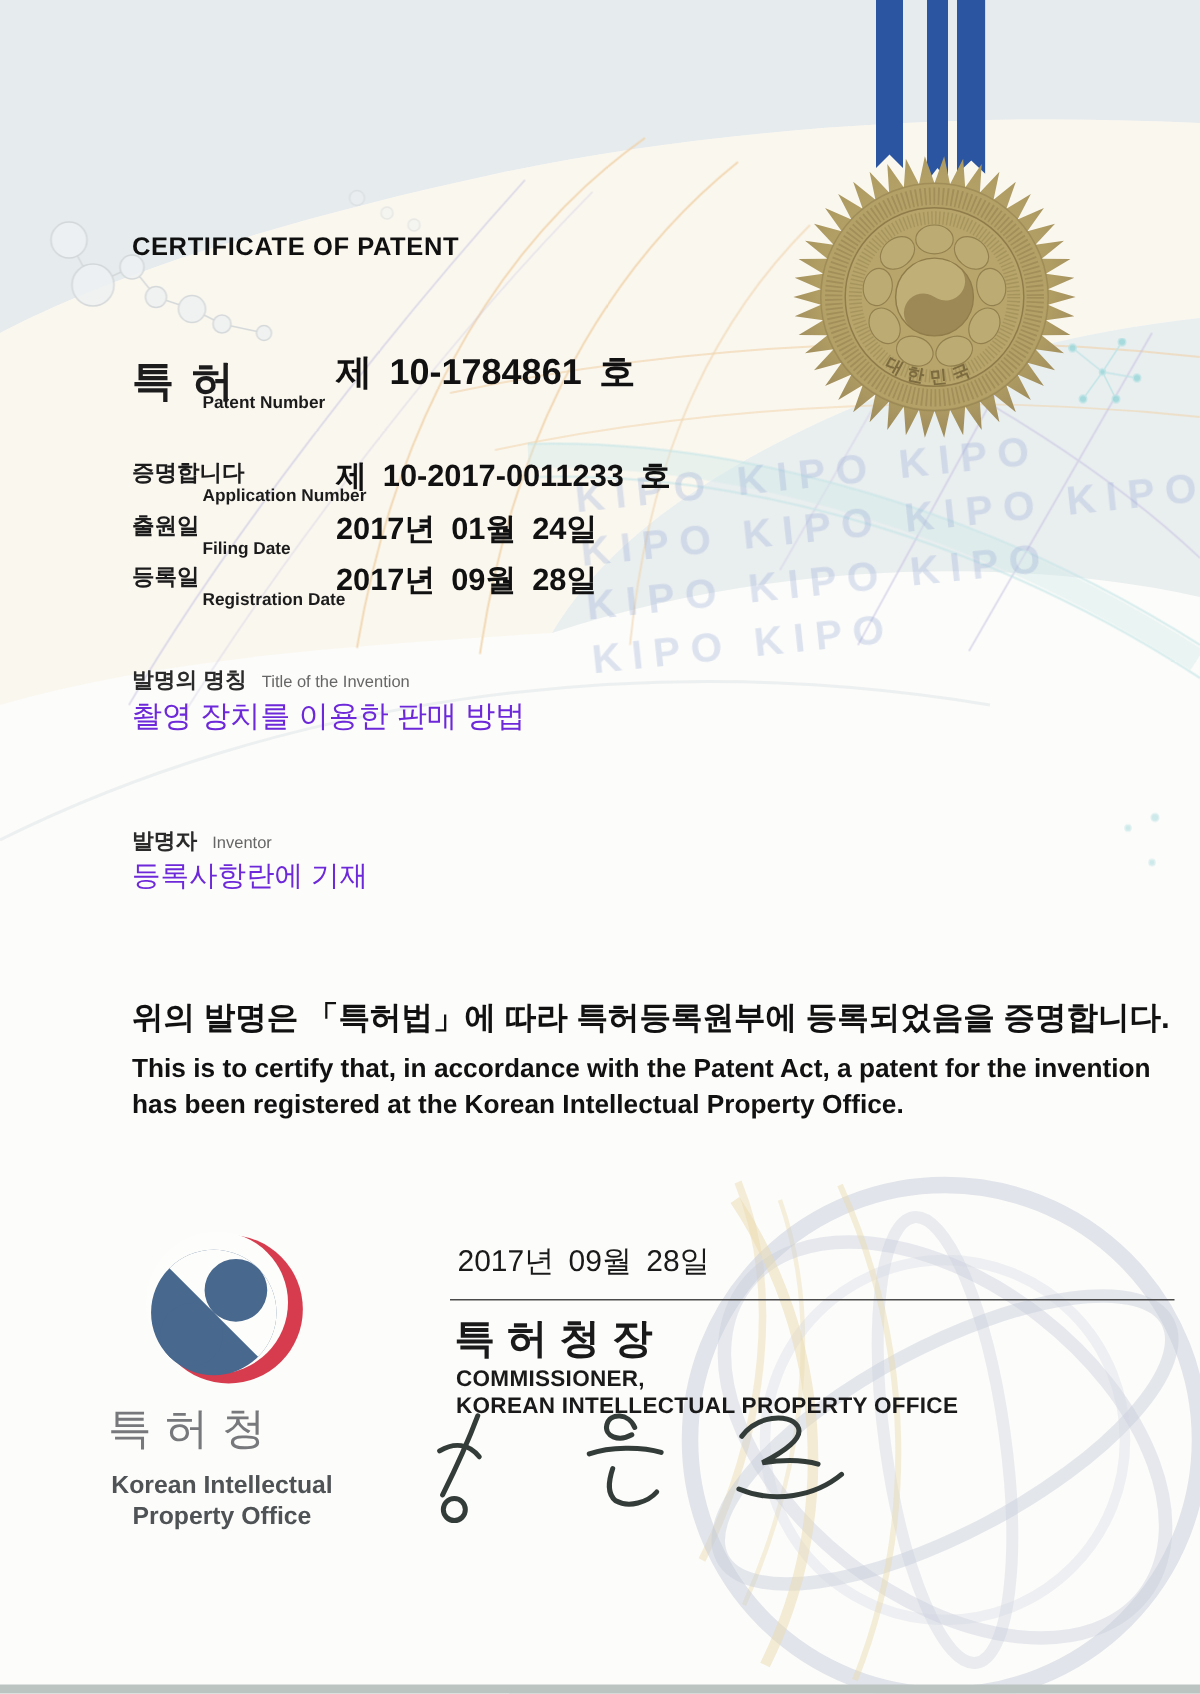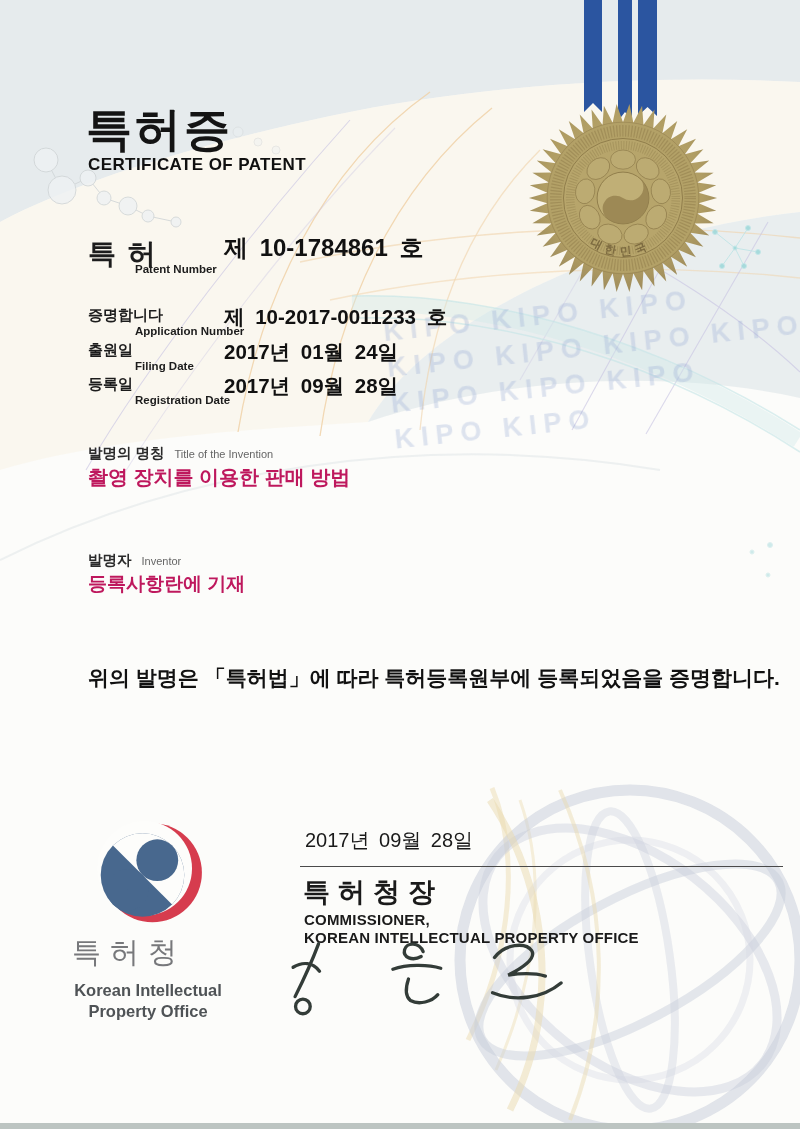--- a/index.html
+++ b/index.html
@@ -22,21 +22,21 @@
 
   
   .lbl-big{font-size:28px;font-weight:800;color:#1c1c1c;letter-spacing:2px;}
   .lbl-ko{font-size:15px;font-weight:800;color:#1c1c1c;}
   .lbl-en{font-size:11.5px;font-weight:700;color:#1c1c1c;padding-left:47px;}
   .val{font-weight:800;color:#111;word-spacing:5px;}
   .v24{font-size:24px;} .v20{font-size:20.5px;}
 
   .ann{font-size:11px;font-weight:400;color:#666;margin-left:10px;}
   .sec-lbl{font-size:14.5px;font-weight:700;color:#2a2a2a;margin-top:29px;}
-  .sec-val{font-size:20px;font-weight:700;color:#be185d;}
+  .sec-val{font-size:20px;font-weight:400;color:#6d28d9;}
 
   .stmt-ko{left:88px;top:664px;width:700px;font-size:21px;font-weight:800;color:#111;}
   .stmt-en{left:88px;top:700px;width:700px;font-size:17.5px;font-weight:700;line-height:1.38;color:#111;}
 
   .issue-date{left:305px;top:827px;font-size:20px;font-weight:500;word-spacing:4px;}
   .sig-rule{left:300px;top:866px;width:483px;height:1px;background:#4a4a4a;}
   .comm-ko{left:303px;top:874px;font-size:27px;font-weight:800;letter-spacing:8px;}
   .comm-en{left:304px;top:911px;font-size:15px;font-weight:700;line-height:1.22;letter-spacing:.2px;}
   .sig-svg{left:280px;top:936px;}
 
@@ -178,21 +178,20 @@
     <circle cx="100" cy="100" r="27" fill="#c0af76" stroke="#8f7c4a" stroke-width="1"></circle>
     <path d="M100,73 a27,27 0 1 1 0,54 a13.5,13.5 0 1 1 0,-27 a13.5,13.5 0 1 0 0,-27 Z" fill="#93804e" opacity="0.8" transform="rotate(35 100 100)"></path>
     <path id="seal-text-arc" d="M55,138 A58,58 0 0 0 145,138" fill="none"></path>
     <text font-size="12" fill="#7d6b40" font-weight="bold" letter-spacing="5">
       <textPath href="#seal-text-arc" startOffset="14%">대한민국</textPath>
     </text>
   </svg>
 
   <div class="content">
 
-    <div class="abs title-ko">특허증</div>
     <div class="abs title-en">CERTIFICATE OF PATENT</div>
 
     <div class="abs lbl-big" style="left:88px;top:235px">특 허</div>
     <div class="abs lbl-en" style="left:88px;top:263px">Patent Number</div>
     <div class="abs val v24" style="left:224px;top:232px">제 10-1784861 호</div>
 
     <div class="abs lbl-ko" style="left:88px;top:306px">증명합니다</div>
     <div class="abs lbl-en" style="left:88px;top:325px">Application Number</div>
     <div class="abs val v20" style="left:224px;top:303px">제 10-2017-0011233 호</div>
 
@@ -208,20 +207,24 @@
       <span class="sec-lbl">발명의 명칭</span><span class="ann">Title of the Invention</span>
     </div>
     <div class="abs sec-val" style="left:88px;top:464px">촬영 장치를 이용한 판매 방법</div>
 
     <div class="abs" style="left:88px;top:551px">
       <span class="sec-lbl">발명자</span><span class="ann">Inventor</span>
     </div>
     <div class="abs sec-val" style="left:88px;top:571px;font-size:19px">등록사항란에 기재</div>
 
     <div class="abs stmt-ko">위의 발명은 「특허법」에 따라 특허등록원부에 등록되었음을 증명합니다.</div>
+    <div class="abs stmt-en">
+      <div>This is to certify that, in accordance with the Patent Act, a patent for the invention</div>
+      <div>has been registered at the Korean Intellectual Property Office.</div>
+    </div>
 
     <div class="abs issue-date">2017년 09월 28일</div>
     <div class="abs sig-rule"></div>
     <div class="abs comm-ko">특허청장</div>
     <div class="abs comm-en">
       <div>COMMISSIONER,</div>
       <div>KOREAN INTELLECTUAL PROPERTY OFFICE</div>
     </div>
 
     <svg class="abs sig-svg" width="300" height="88" viewBox="0 0 300 90" fill="none" stroke="#333c38" stroke-width="3.4" stroke-linecap="round">

